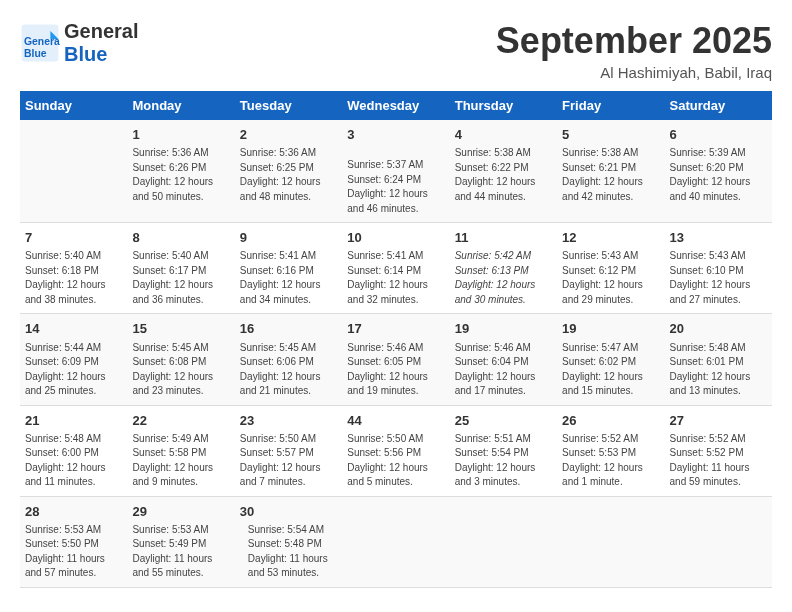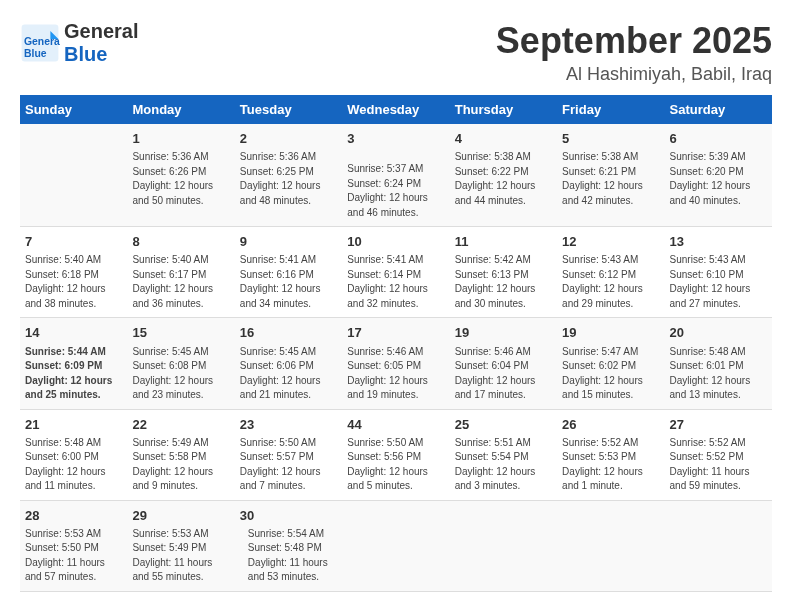--- a/index.html
+++ b/index.html
@@ -29,21 +29,21 @@
     .title-block {
       text-align: right;
       margin-left: 32px;
     }
     .month-title {
       font-size: 36px;
       font-weight: bold;
       color: #333;
     }
     .location {
-      font-size: 18px;
+      font-size: 15px;
       color: #555;
       margin-top: 2px;
     }
     table {
       width: 100%;
       border-collapse: collapse;
       font-size: 11px;
     }
     thead th {
       background-color: #1565c0;
@@ -185,21 +185,21 @@
         </td>
         <td>
           <span class="day-num">10</span>
           <div class="day-info" style="white-space: pre-line;">Sunrise: 5:41 AM
 Sunset: 6:14 PM
 Daylight: 12 hours
 and 32 minutes.</div>
         </td>
         <td>
           <span class="day-num">11</span>
-          <div class="day-info" style="white-space: pre-line;">Sunrise: 5:42 AM
+          <div class="day-info" style="white-space: pre-line; font-style: italic;">Sunrise: 5:42 AM
 Sunset: 6:13 PM
 Daylight: 12 hours
 and 30 minutes.</div>
         </td>
         <td>
           <span class="day-num">12</span>
           <div class="day-info" style="white-space: pre-line;">Sunrise: 5:43 AM
 Sunset: 6:12 PM
 Daylight: 12 hours
 and 29 minutes.</div>
@@ -208,21 +208,21 @@
           <span class="day-num">13</span>
           <div class="day-info" style="white-space: pre-line;">Sunrise: 5:43 AM
 Sunset: 6:10 PM
 Daylight: 12 hours
 and 27 minutes.</div>
         </td>
       </tr>
       <tr>
         <td>
           <span class="day-num">14</span>
-          <div class="day-info" style="white-space: pre-line; font-weight: bold;">Sunrise: 5:44 AM
+          <div class="day-info" style="white-space: pre-line;">Sunrise: 5:44 AM
 Sunset: 6:09 PM
 Daylight: 12 hours
 and 25 minutes.</div>
         </td>
         <td>
           <span class="day-num">15</span>
           <div class="day-info" style="white-space: pre-line;">Sunrise: 5:45 AM
 Sunset: 6:08 PM
 Daylight: 12 hours
 and 23 minutes.</div>

